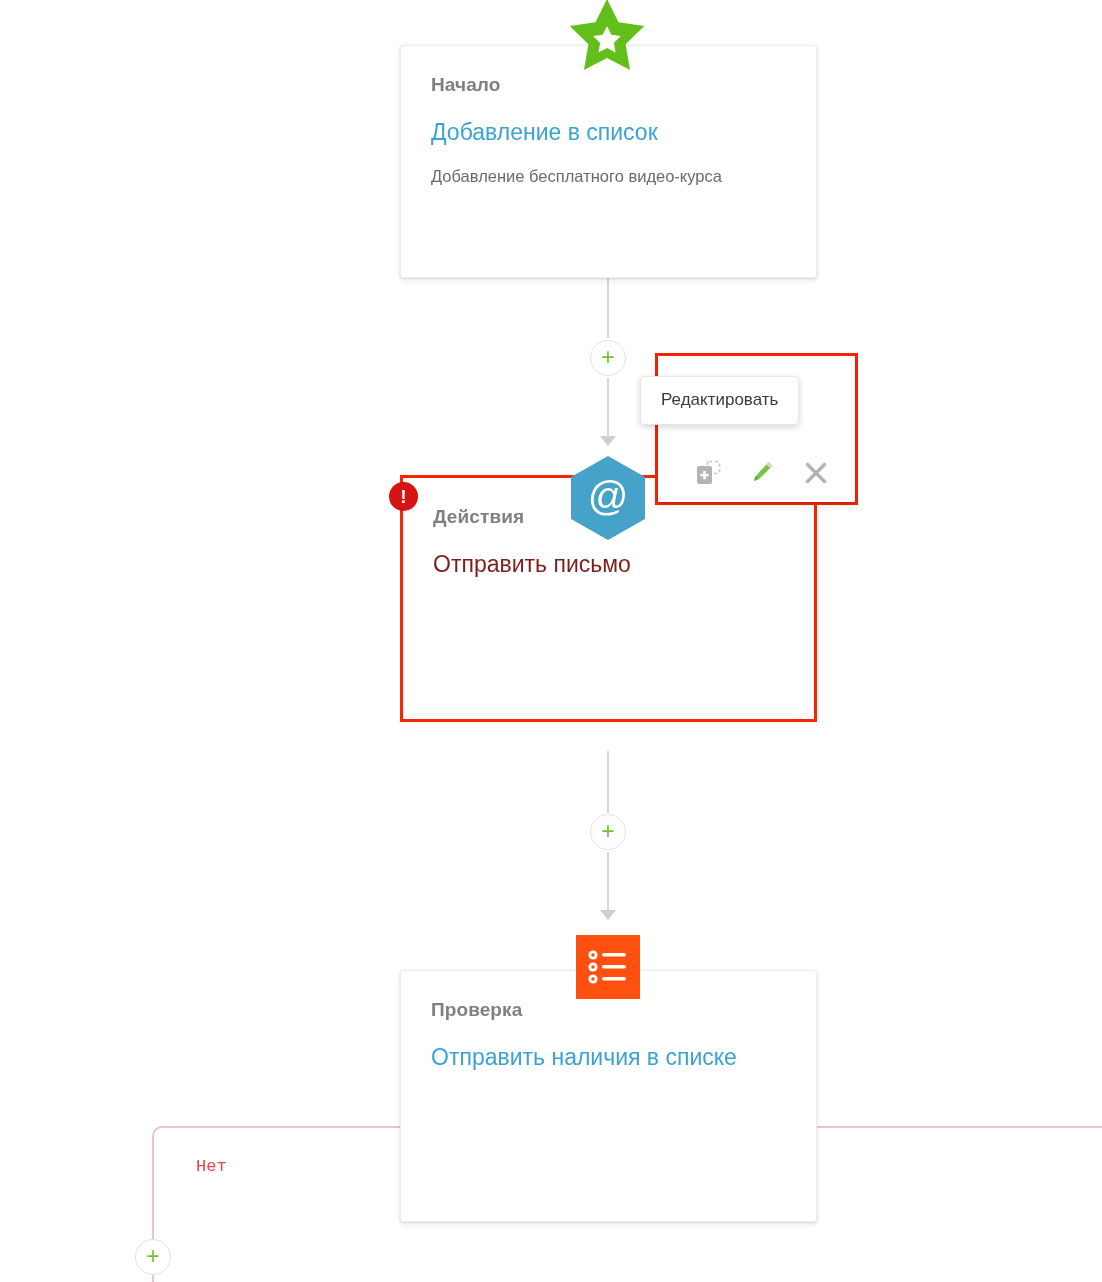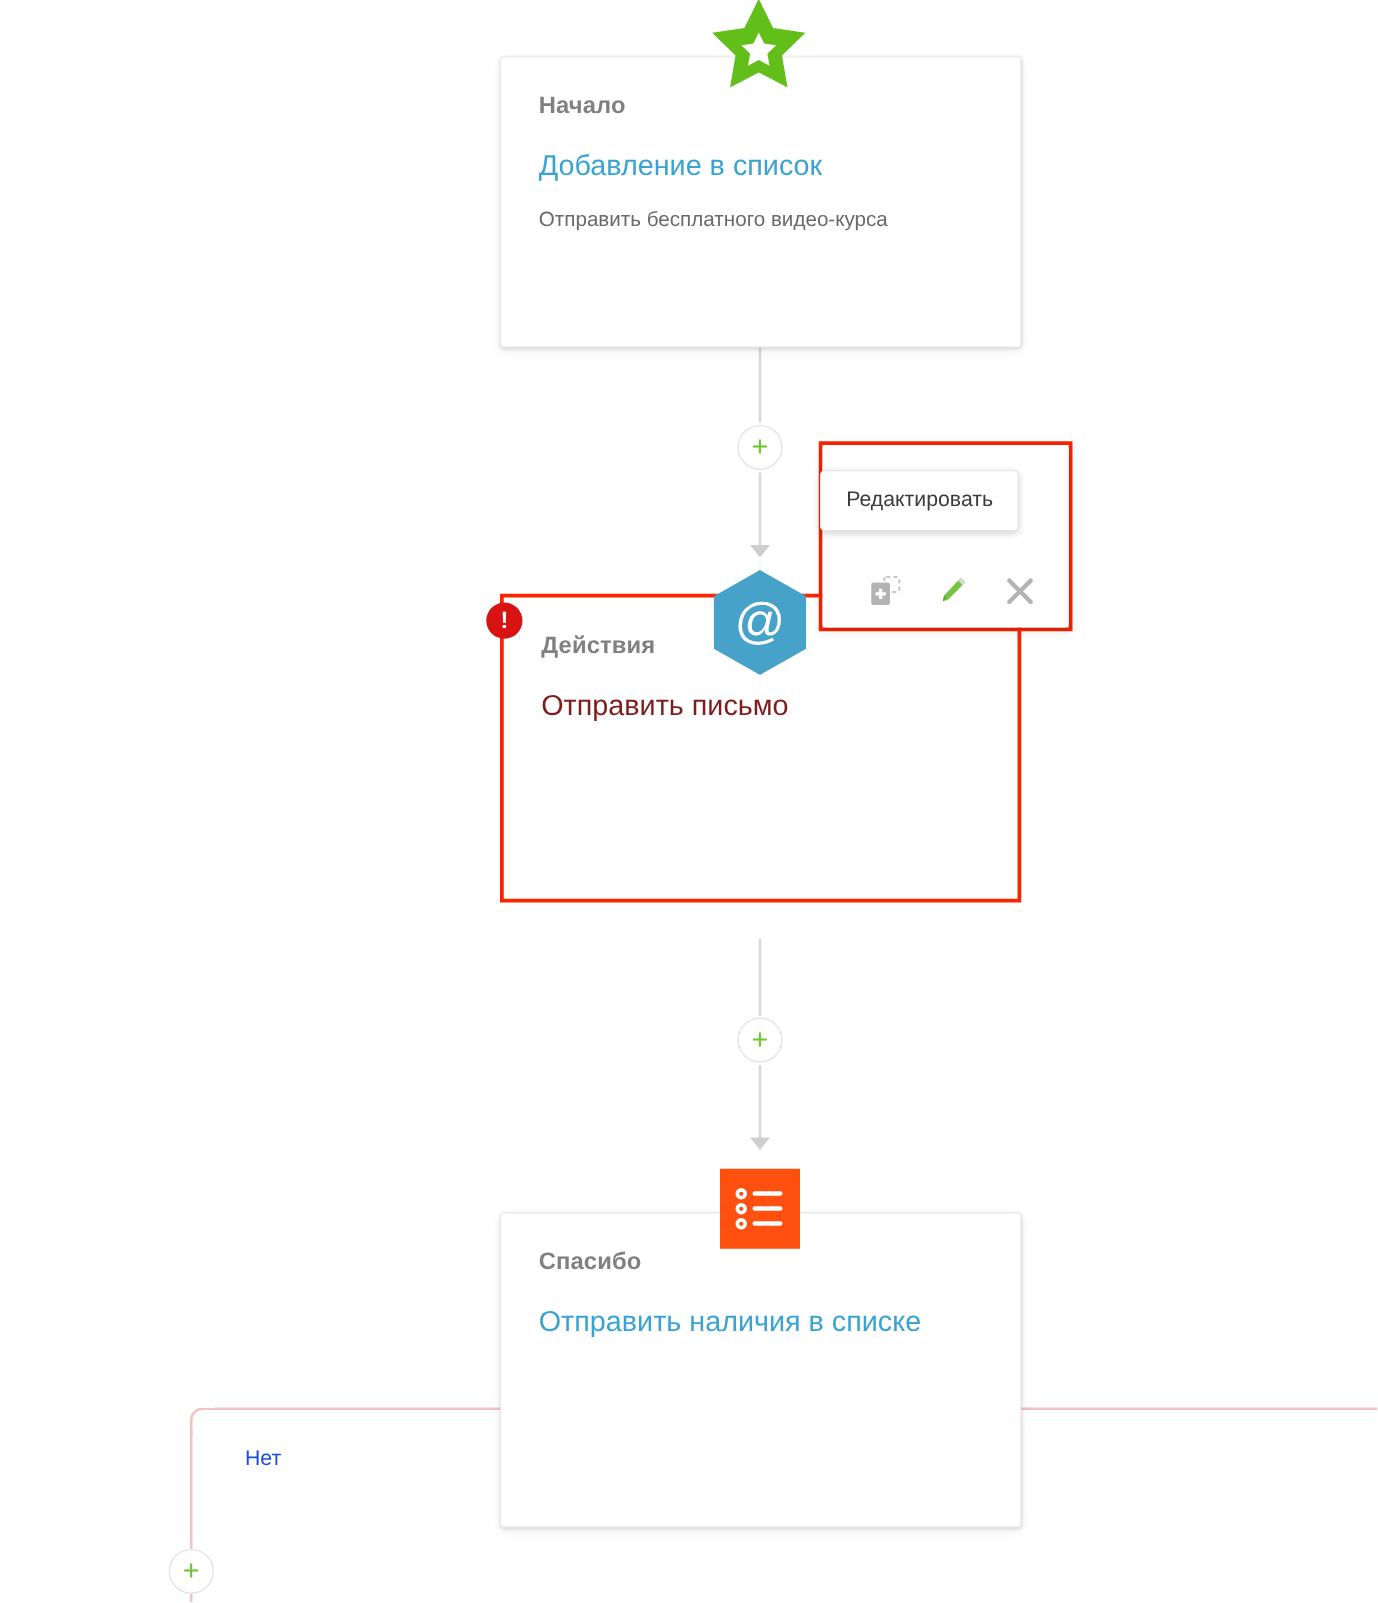--- a/index.html
+++ b/index.html
@@ -185,22 +185,23 @@
   }
   .icon-btn {
     width: 30px; height: 30px;
     display: flex; align-items: center; justify-content: center;
     cursor: pointer;
   }
 
   .yes-no-label {
     position: absolute;
     font-size: 17px;
-    color: #1d4ed8;
+    color: #ef4444;
     z-index: 7;
+    font-family: Liberation Mono, monospace;
   }
 </style>
 </head>
 <body>
 
 <div id="canvas">
 
   <div class="conn-line" style="left:607px; top:278px; height:60px;"></div>
   <div class="conn-line" style="left:607px; top:378px; height:60px;"></div>
   <div class="conn-arrow" style="left:600px; top:436px;"></div>
@@ -213,21 +214,21 @@
   <div class="pink-h" style="left:172px; top:1126px; width:230px;"></div>
   <div class="pink-corner" style="left:152px; top:1126px; width:22px; height:22px;"></div>
   <div class="pink-v" style="left:152px; top:1144px; height:95px;"></div>
   <div class="pink-v" style="left:152px; top:1275px; height:7px;"></div>
 
   <div class="yes-no-label" style="left:196px; top:1157px;">Нет</div>
 
   <div class="card" style="left:400px; top:45px; width:417px; height:233px;">
     <p class="card-kind">Начало</p>
     <p class="card-title">Добавление в список</p>
-    <p class="card-desc">Отправить бесплатного видео-курса</p>
+    <p class="card-desc">Добавление бесплатного видео-курса</p>
   </div>
 
   <div class="node-star" style="left:568px; top:-1px;">
     <svg viewBox="0 0 78 74" width="78" height="74" aria-hidden="true">
       <path d="M39 0 L50.5 23.3 L76.3 27.1 L57.6 45.3 L62 71 L39 58.9 L16 71 L20.4 45.3 L1.7 27.1 L27.5 23.3 Z" fill="#62bf1a"></path>
       <path d="M39 27 L43.3 35.7 L52.9 37.1 L45.9 43.9 L47.6 53.5 L39 49 L30.4 53.5 L32.1 43.9 L25.1 37.1 L34.7 35.7 Z" fill="#ffffff"></path>
     </svg>
   </div>
 
   <div class="plus-node" style="left:590px; top:340px;">
@@ -246,21 +247,21 @@
       <path d="M37 0 L74 21 L74 63 L37 84 L0 63 L0 21 Z" fill="#46a2c8"></path>
       <text x="37" y="54" text-anchor="middle" font-family="'Liberation Sans', sans-serif" font-size="40" fill="#ffffff">@</text>
     </svg>
   </div>
 
   <div class="plus-node" style="left:590px; top:814px;">
     <span class="glyph">+</span>
   </div>
 
   <div class="card" style="left:400px; top:970px; width:417px; height:252px;">
-    <p class="card-kind">Спасибо</p>
+    <p class="card-kind">Проверка</p>
     <p class="card-title">Отправить наличия в списке</p>
   </div>
 
   <div class="node-square" style="left:576px; top:935px;">
     <svg viewBox="0 0 40 34" width="40" height="34" aria-hidden="true">
       <circle cx="5" cy="5" r="4.6" fill="#ffffff"></circle>
       <circle cx="5" cy="5" r="1.7" fill="#ff5010"></circle>
       <rect x="14" y="3" width="24" height="3.6" rx="1.8" fill="#ffffff"></rect>
       <circle cx="5" cy="17" r="4.6" fill="#ffffff"></circle>
       <circle cx="5" cy="17" r="1.7" fill="#ff5010"></circle>
@@ -270,21 +271,21 @@
       <rect x="14" y="27" width="24" height="3.6" rx="1.8" fill="#ffffff"></rect>
     </svg>
   </div>
 
   <div class="plus-node" style="left:135px; top:1239px;">
     <span class="glyph">+</span>
   </div>
 
   <div class="edit-panel" style="left:658px; top:356px; width:197px; height:146px;"></div>
 
-  <div class="tooltip" style="left:656px; top:376px;">Редактировать</div>
+  <div class="tooltip" style="left:640px; top:376px;">Редактировать</div>
   <div class="tooltip-arrow" style="left:745px; top:427px;"></div>
   <div class="tooltip-arrow-inner" style="left:746px; top:426px;"></div>
 
   <div class="icon-row" style="left:693px; top:458px;">
     <div class="icon-btn">
       <svg viewBox="0 0 26 26" width="26" height="26" aria-hidden="true">
         <rect x="12.5" y="1.5" width="12" height="12" rx="1.5" fill="none" stroke="#c6c6c6" stroke-width="1.6" stroke-dasharray="3.2 2.6"></rect>
         <rect x="2" y="6" width="15" height="18" rx="2" fill="#b3b3b3"></rect>
         <rect x="8.2" y="11" width="2.6" height="8.2" fill="#ffffff"></rect>
         <rect x="5.4" y="13.8" width="8.2" height="2.6" fill="#ffffff"></rect>

